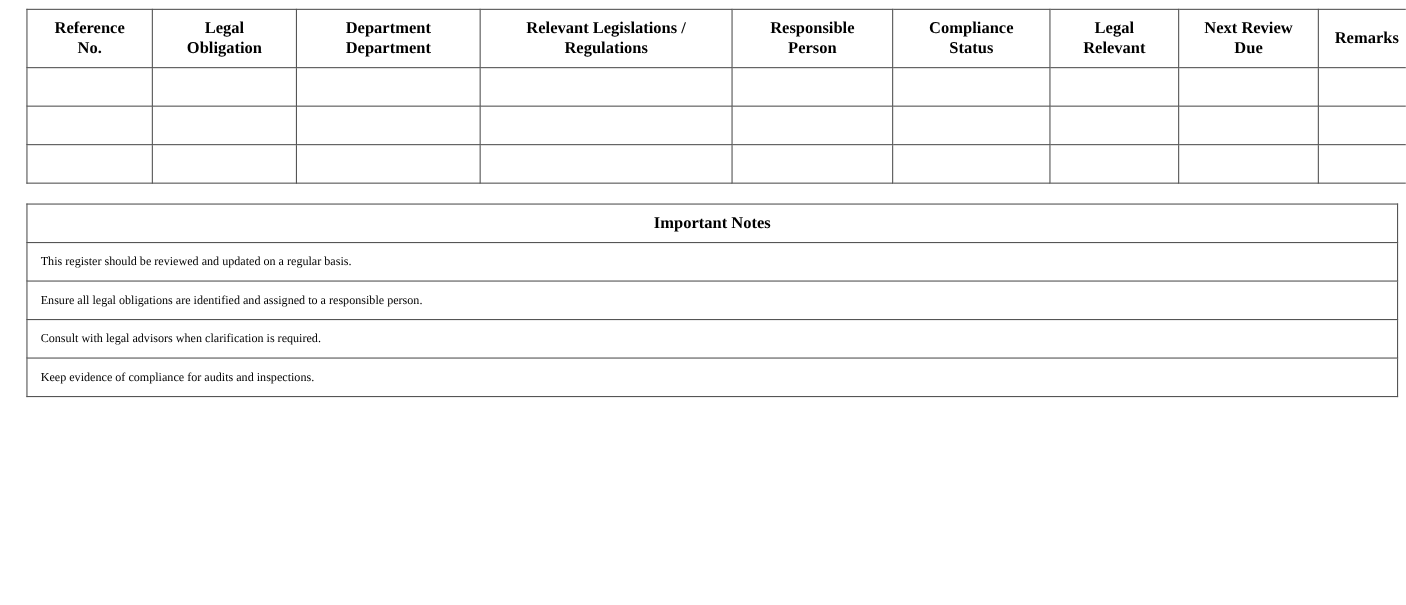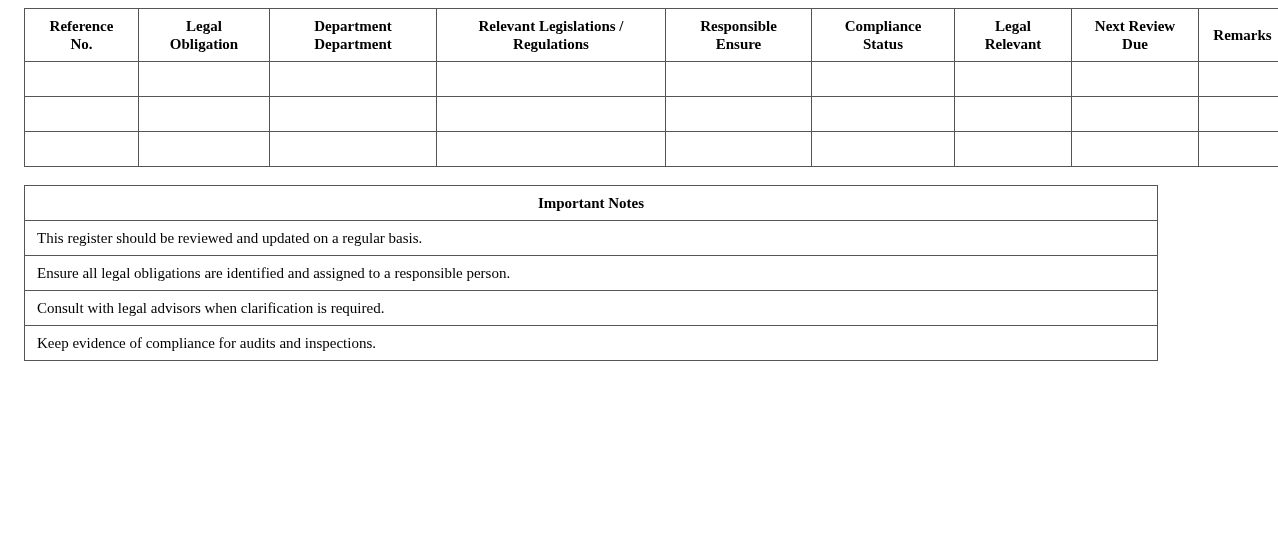--- a/index.html
+++ b/index.html
@@ -9,26 +9,26 @@
     color: #000;
   }
   table { border-collapse: collapse; position: absolute; left: 24px; table-layout: fixed; }
   td, th { border: 1px solid #555; padding: 0; }
   #register { top: 8px; width: 1262px; }
   #register th {
     font-weight: bold; font-size: 15px; line-height: 18px; text-align: center;
     height: 52px; vertical-align: middle;
   }
   #register td { height: 34px; }
-  #notes { top: 185px; width: 1134px; }
+  #notes { top: 185px; width: 1247px; }
   #notes th {
     font-weight: bold; font-size: 15px; height: 34px; text-align: center; vertical-align: middle;
   }
   #notes td {
-    font-size: 15px; height: 34px; padding-left: 12px; vertical-align: middle; text-align: left;
+    font-size: 11px; height: 34px; padding-left: 12px; vertical-align: middle; text-align: left;
   }
 </style>
 </head>
 <body>
 
 <table id="register">
   <colgroup>
     <col style="width:114px">
       <col style="width:131px">
       <col style="width:167px">
@@ -38,21 +38,21 @@
     <col style="width:117px">
       <col style="width:127px">
       <col style="width:88px">
   </colgroup>
   <thead>
     <tr>
       <th><span>Reference</span><br><span>No.</span></th>
       <th><span>Legal</span><br><span>Obligation</span></th>
       <th><span>Department</span><br><span>Department</span></th>
       <th><span>Relevant Legislations /</span><br><span>Regulations</span></th>
-      <th><span>Responsible</span><br><span>Ensure</span></th>
+      <th><span>Responsible</span><br><span>Person</span></th>
       <th><span>Compliance</span><br><span>Status</span></th>
       <th><span>Legal</span><br><span>Relevant</span></th>
       <th><span>Next Review</span><br><span>Due</span></th>
       <th><span>Remarks</span></th>
     </tr>
   </thead>
   <tbody>
     <tr>
       <td></td>
       <td></td>

